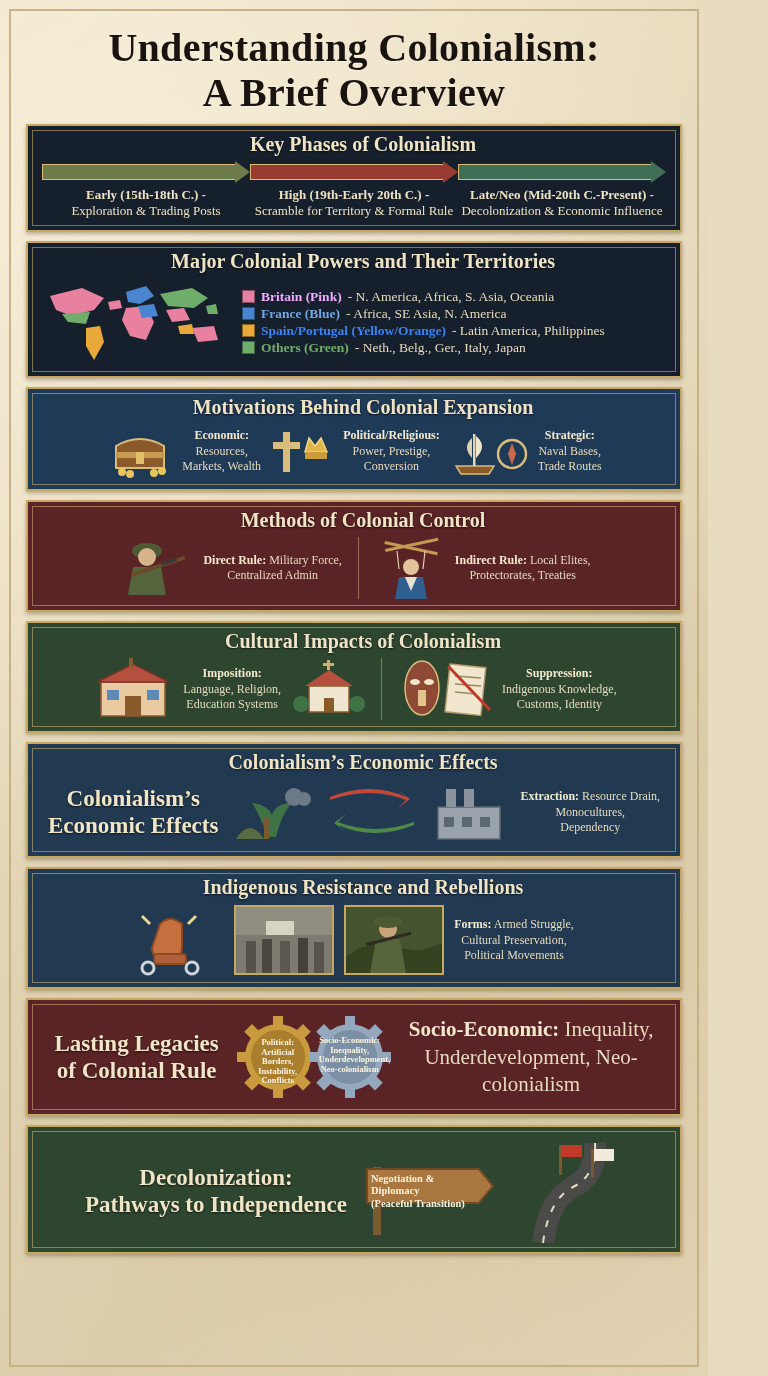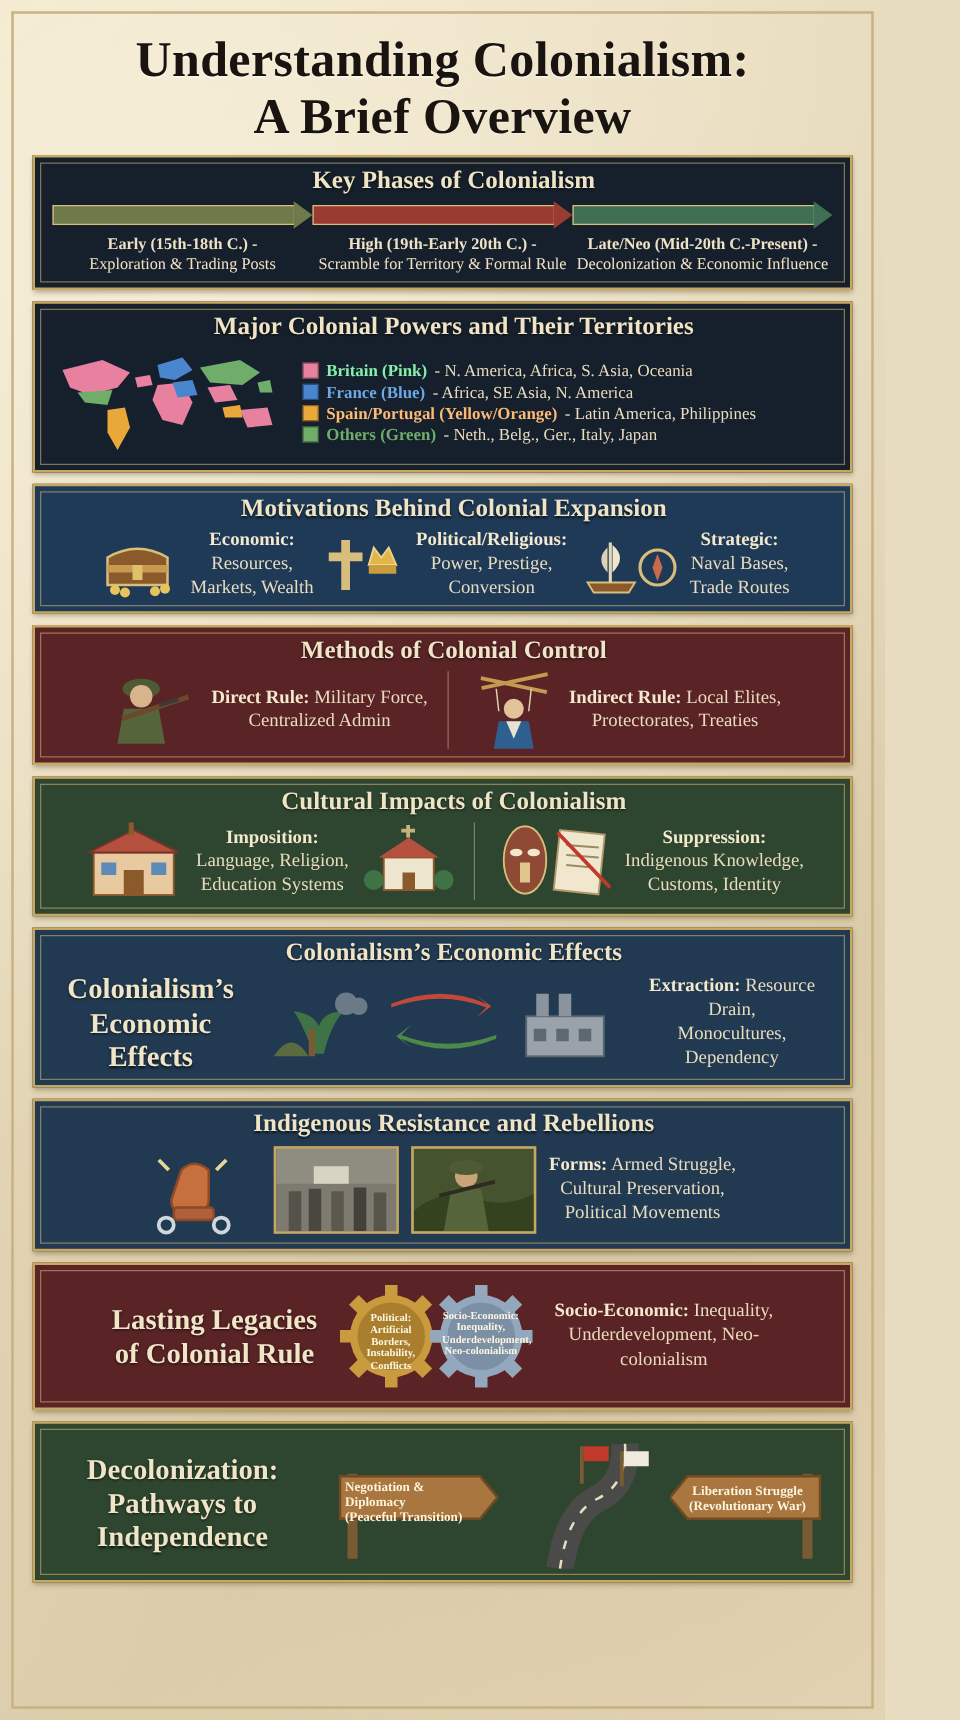--- a/index.html
+++ b/index.html
@@ -85,21 +85,21 @@
   }
   .panel-body {
     display: flex;
     align-items: center;
     justify-content: center;
     color: #ecdfc2;
     padding: 0 12px 9px 12px;
     gap: 10px;
   }
   .txt {
-    font-size: 15px;
+    font-size: 12px;
     line-height: 1.28;
     text-align: center;
     color: #e9dcbe;
   }
   .txt b { color: #f4e9cd; }
   .divider-v {
     width: 1px;
     align-self: stretch;
     background: rgba(220,200,150,0.45);
     margin: 2px 6px;
@@ -238,31 +238,31 @@
         <path d="M118 18 L150 12 L166 22 L152 32 L126 30 Z" fill="#6fae6a"></path>
         <path d="M124 34 L142 32 L148 44 L130 46 Z" fill="#e8809f"></path>
         <path d="M150 52 L172 50 L176 64 L156 66 Z" fill="#e8809f"></path>
         <path d="M136 50 L150 48 L152 58 L138 58 Z" fill="#e8a93a"></path>
         <path d="M164 30 L174 28 L176 38 L166 38 Z" fill="#6fae6a"></path>
         <path d="M66 26 L78 24 L80 32 L68 34 Z" fill="#e8809f"></path>
       </svg>
       <div class="legend">
         <div class="legend-item">
           <span class="swatch" style="background:#e8809f"></span>
-          <span class="lg-name" style="color:#86efac">Britain (Pink)</span>
+          <span class="lg-name" style="color:#f0abfc">Britain (Pink)</span>
           <span>- N. America, Africa, S. Asia, Oceania</span>
         </div>
         <div class="legend-item">
           <span class="swatch" style="background:#4a86d0"></span>
           <span class="lg-name" style="color:#6fa6e4">France (Blue)</span>
           <span>- Africa, SE Asia, N. America</span>
         </div>
         <div class="legend-item">
           <span class="swatch" style="background:#e8a93a"></span>
-          <span class="lg-name" style="color:#fdba74">Spain/Portugal (Yellow/Orange)</span>
+          <span class="lg-name" style="color:#3b82f6">Spain/Portugal (Yellow/Orange)</span>
           <span>- Latin America, Philippines</span>
         </div>
         <div class="legend-item">
           <span class="swatch" style="background:#6fae6a"></span>
           <span class="lg-name" style="color:#6fae6a">Others (Green)</span>
           <span>- Neth., Belg., Ger., Italy, Japan</span>
         </div>
       </div>
     </div>
   </div>
@@ -499,21 +499,21 @@
                 <rect x="63" y="12" width="11" height="11" transform="rotate(45 68 17)"></rect>
                 <rect x="12" y="63" width="11" height="11" transform="rotate(45 17 68)"></rect>
                 <rect x="63" y="63" width="11" height="11" transform="rotate(45 68 68)"></rect>
               </g>
             </g>
             <circle cx="43" cy="43" r="27" fill="#7b8fa5"></circle>
           </svg>
           <div class="gear-txt" style="position:absolute;left:12px;top:22px;width:62px">Socio-Economic: Inequality, Underdevelopment, Neo-colonialism</div>
         </div>
       </div>
-      <div class="txt" style="font-size:15px;line-height:1.3"><b>Socio-Economic:</b> Inequality,<br>Underdevelopment, Neo-<br>colonialism</div>
+      <div class="txt" style="font-size:21px;line-height:1.3"><b>Socio-Economic:</b> Inequality,<br>Underdevelopment, Neo-<br>colonialism</div>
     </div>
   </div>
 
   <div class="panel bg-green">
     <span class="corner c-tl"></span>
     <span class="corner c-tr"></span>
     <span class="corner c-bl"></span>
     <span class="corner c-br"></span>
     <div class="panel-body" style="padding-top:12px;gap:8px">
       <div class="big-label">Decolonization:<br>Pathways to Independence</div>
@@ -529,26 +529,16 @@
         </div>
       </div>
       <svg class="ico" width="120" height="104" viewBox="0 0 120 104">
         <path d="M40 104 q6-44 30-56 q24-12 22-44" stroke="#4a4a48" stroke-width="22" fill="none"></path>
         <path d="M40 104 q6-44 30-56 q24-12 22-44" stroke="#e6ddc2" stroke-width="2" fill="none" stroke-dasharray="7 9"></path>
         <rect x="56" y="6" width="3" height="30" fill="#7a5a32"></rect>
         <path d="M59 6 h20 v12 h-20 z" fill="#c0392b"></path>
         <rect x="88" y="10" width="3" height="28" fill="#7a5a32"></rect>
         <path d="M91 10 h20 v12 h-20 z" fill="#f0ebdc"></path>
       </svg>
-      <div style="position:relative;width:132px;height:96px;flex:0 0 auto">
-        <svg width="132" height="96" viewBox="0 0 132 96" style="position:absolute;left:0;top:0">
-          <rect x="106" y="24" width="8" height="68" fill="#7a5a32"></rect>
-          <path d="M120 26 h-106 l-14 17 14 17 h106 z" fill="#a8763e" stroke="#6f4a22" stroke-width="2"></path>
-        </svg>
-        <div style="position:absolute;left:6px;top:33px;width:112px;text-align:center;color:#fdf4dd;font-size:10.5px;line-height:1.2;font-weight:bold">
-          <span>Liberation Struggle</span><br>
-          <span>(Revolutionary War)</span>
-        </div>
-      </div>
     </div>
   </div>
 
 </div>
 
 </body></html>

